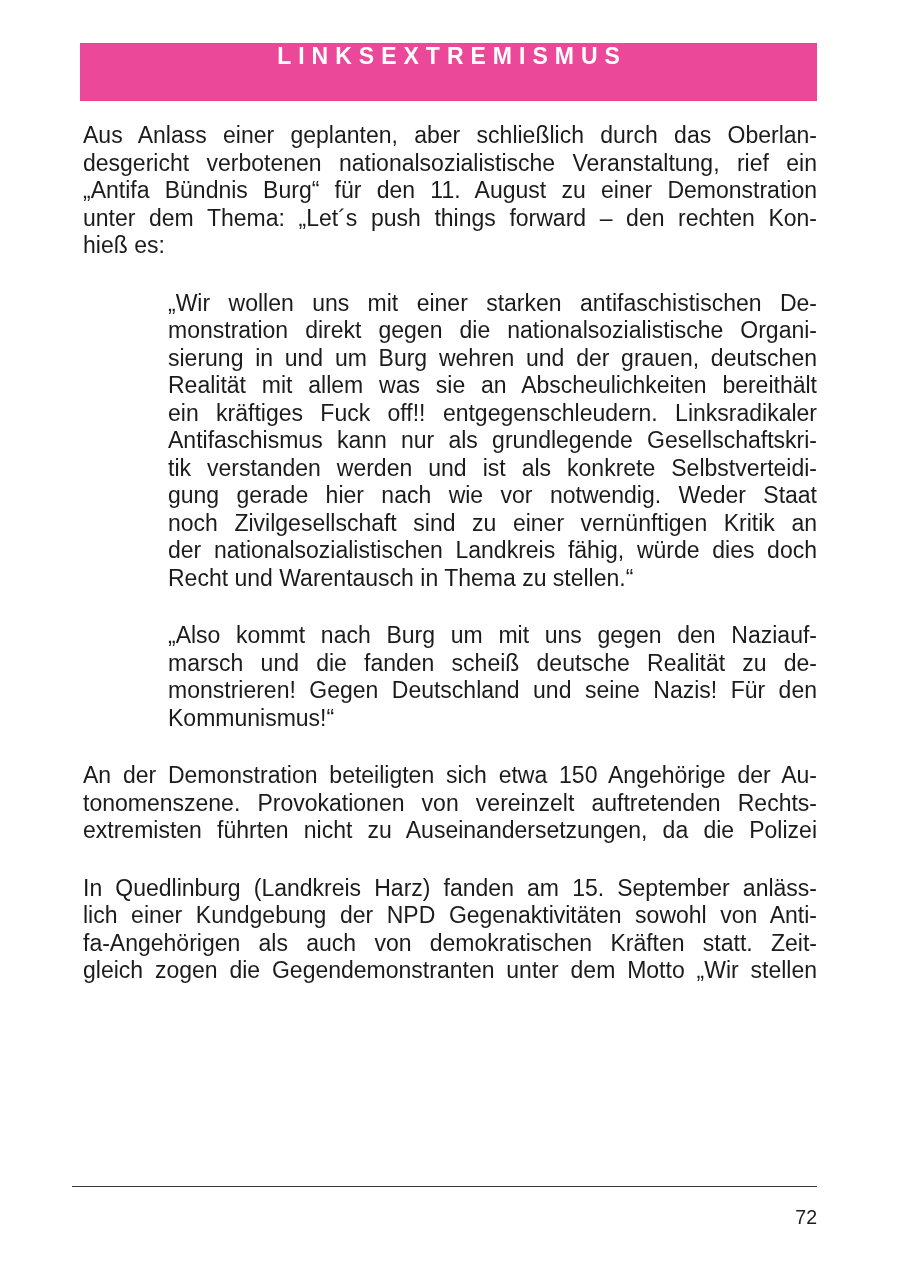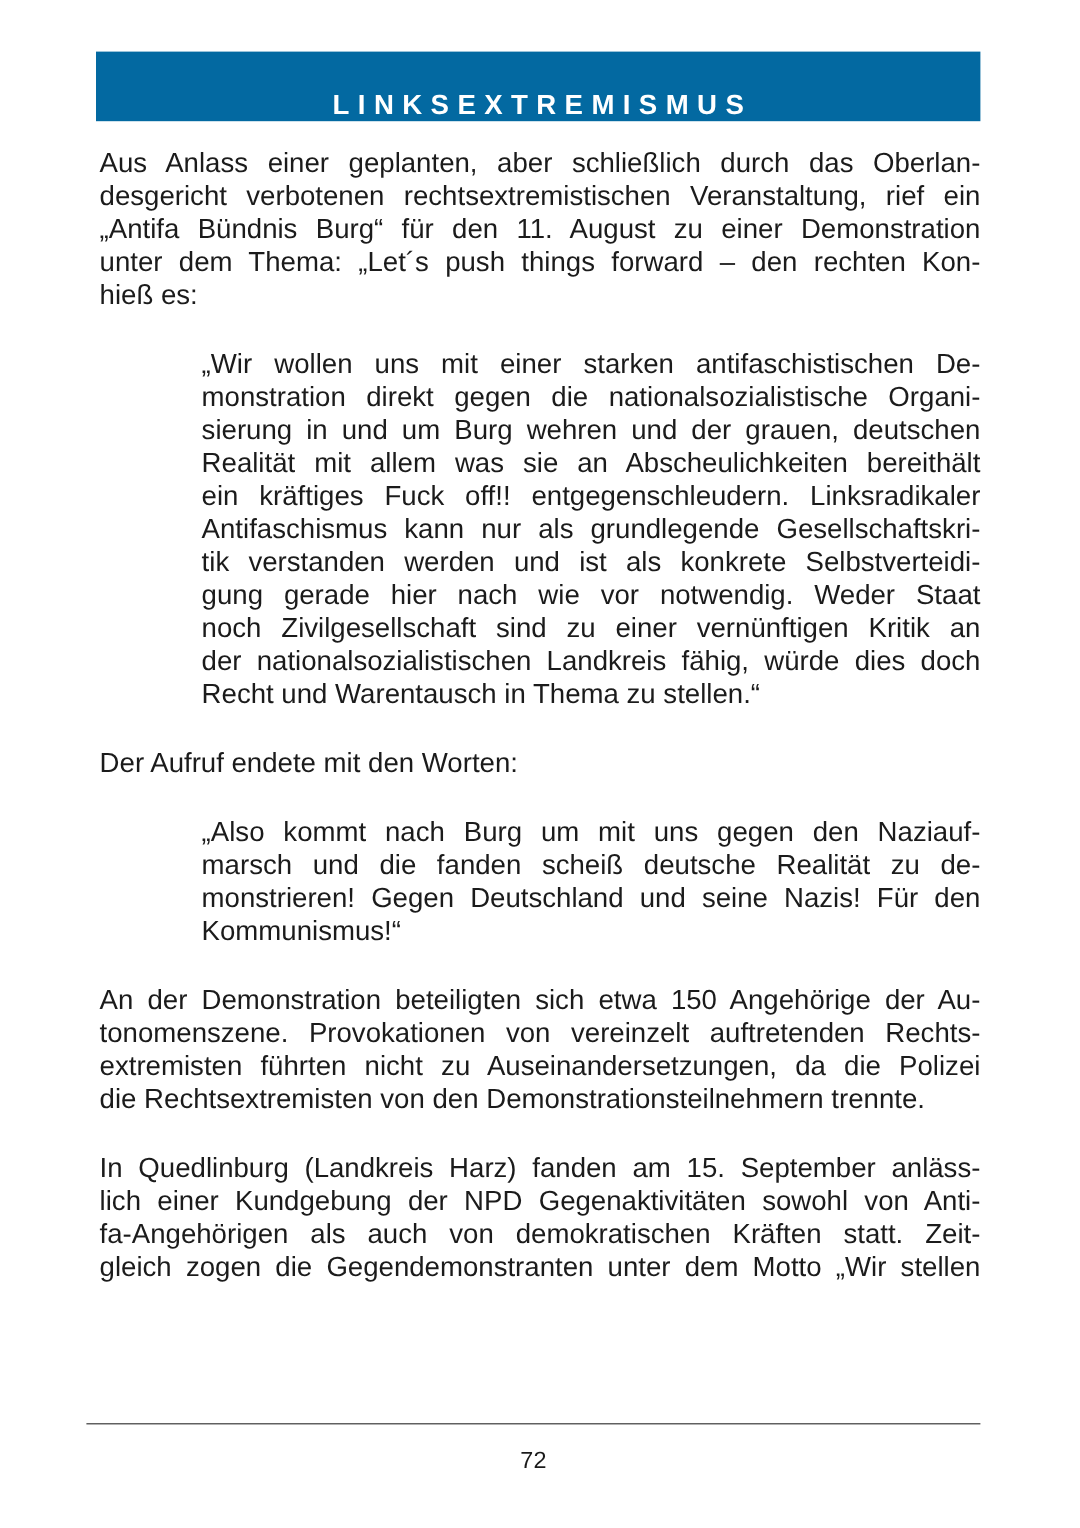--- a/index.html
+++ b/index.html
@@ -15,23 +15,23 @@
     font-family: "Liberation Sans", sans-serif;
     color: #1b1b1b;
     overflow: hidden;
   }
   .header-bar {
     position: absolute;
     left: 80px;
     top: 43px;
     width: 737px;
     height: 58px;
-    background: #0369a1;
+    background: #ec4899;
     display: flex;
-    align-items: flex-end;
+    align-items: flex-start;
     justify-content: center;
   }
   .header-title {
     color: #ffffff;
     font-weight: bold;
     font-size: 23px;
     letter-spacing: 7px;
     padding-left: 7px; 
     white-space: nowrap;
   }
@@ -63,73 +63,69 @@
     top: 1186px;
     width: 745px;
     height: 0;
     border-top: 1.6px solid #3a3a3a;
   }
   .page-number {
     position: absolute;
     left: 72px;
     top: 1206px;
     width: 745px;
-    text-align: center;
+    text-align: right;
     font-size: 19.5px;
     color: #1b1b1b;
   }
 </style>
 </head>
 <body>
 
 <div class="page">
 
   <div class="header-bar">
     <span class="header-title">LINKSEXTREMISMUS</span>
   </div>
 
   <div class="content">
     <div class="block">
         <div class="tline">Aus Anlass einer geplanten, aber schließlich durch das Oberlan-</div>
-        <div class="tline">desgericht verbotenen rechtsextremistischen Veranstaltung, rief ein</div>
+        <div class="tline">desgericht verbotenen nationalsozialistische Veranstaltung, rief ein</div>
         <div class="tline">„Antifa Bündnis Burg“ für den 11. August zu einer Demonstration</div>
         <div class="tline">unter dem Thema: „Let´s push things forward – den rechten Kon-</div>
         <div class="tline endp">hieß es:</div>
       </div>
 
     <div class="block quote">
         <div class="tline">„Wir wollen uns mit einer starken antifaschistischen De-</div>
         <div class="tline">monstration direkt gegen die nationalsozialistische Organi-</div>
         <div class="tline">sierung in und um Burg wehren und der grauen, deutschen</div>
         <div class="tline">Realität mit allem was sie an Abscheulichkeiten bereithält</div>
         <div class="tline">ein kräftiges Fuck off!! entgegenschleudern. Linksradikaler</div>
         <div class="tline">Antifaschismus kann nur als grundlegende Gesellschaftskri-</div>
         <div class="tline">tik verstanden werden und ist als konkrete Selbstverteidi-</div>
         <div class="tline">gung gerade hier nach wie vor notwendig. Weder Staat</div>
         <div class="tline">noch Zivilgesellschaft sind zu einer vernünftigen Kritik an</div>
         <div class="tline">der nationalsozialistischen Landkreis fähig, würde dies doch</div>
         <div class="tline endp">Recht und Warentausch in Thema zu stellen.“</div>
       </div>
 
-    <div class="block">
-        <div class="tline endp">Der Aufruf endete mit den Worten:</div>
-      </div>
 
     <div class="block quote">
         <div class="tline">„Also kommt nach Burg um mit uns gegen den Naziauf-</div>
         <div class="tline">marsch und die fanden scheiß deutsche Realität zu de-</div>
         <div class="tline">monstrieren! Gegen Deutschland und seine Nazis! Für den</div>
         <div class="tline endp">Kommunismus!“</div>
       </div>
 
     <div class="block">
         <div class="tline">An der Demonstration beteiligten sich etwa 150 Angehörige der Au-</div>
         <div class="tline">tonomenszene. Provokationen von vereinzelt auftretenden Rechts-</div>
         <div class="tline">extremisten führten nicht zu Auseinandersetzungen, da die Polizei</div>
-        <div class="tline endp">die Rechtsextremisten von den Demonstrationsteilnehmern trennte.</div>
       </div>
 
     <div class="block">
         <div class="tline">In Quedlinburg (Landkreis Harz) fanden am 15. September anläss-</div>
         <div class="tline">lich einer Kundgebung der NPD Gegenaktivitäten sowohl von Anti-</div>
         <div class="tline">fa-Angehörigen als auch von demokratischen Kräften statt. Zeit-</div>
         <div class="tline">gleich zogen die Gegendemonstranten unter dem Motto „Wir stellen</div>
       </div>
   </div>
 

